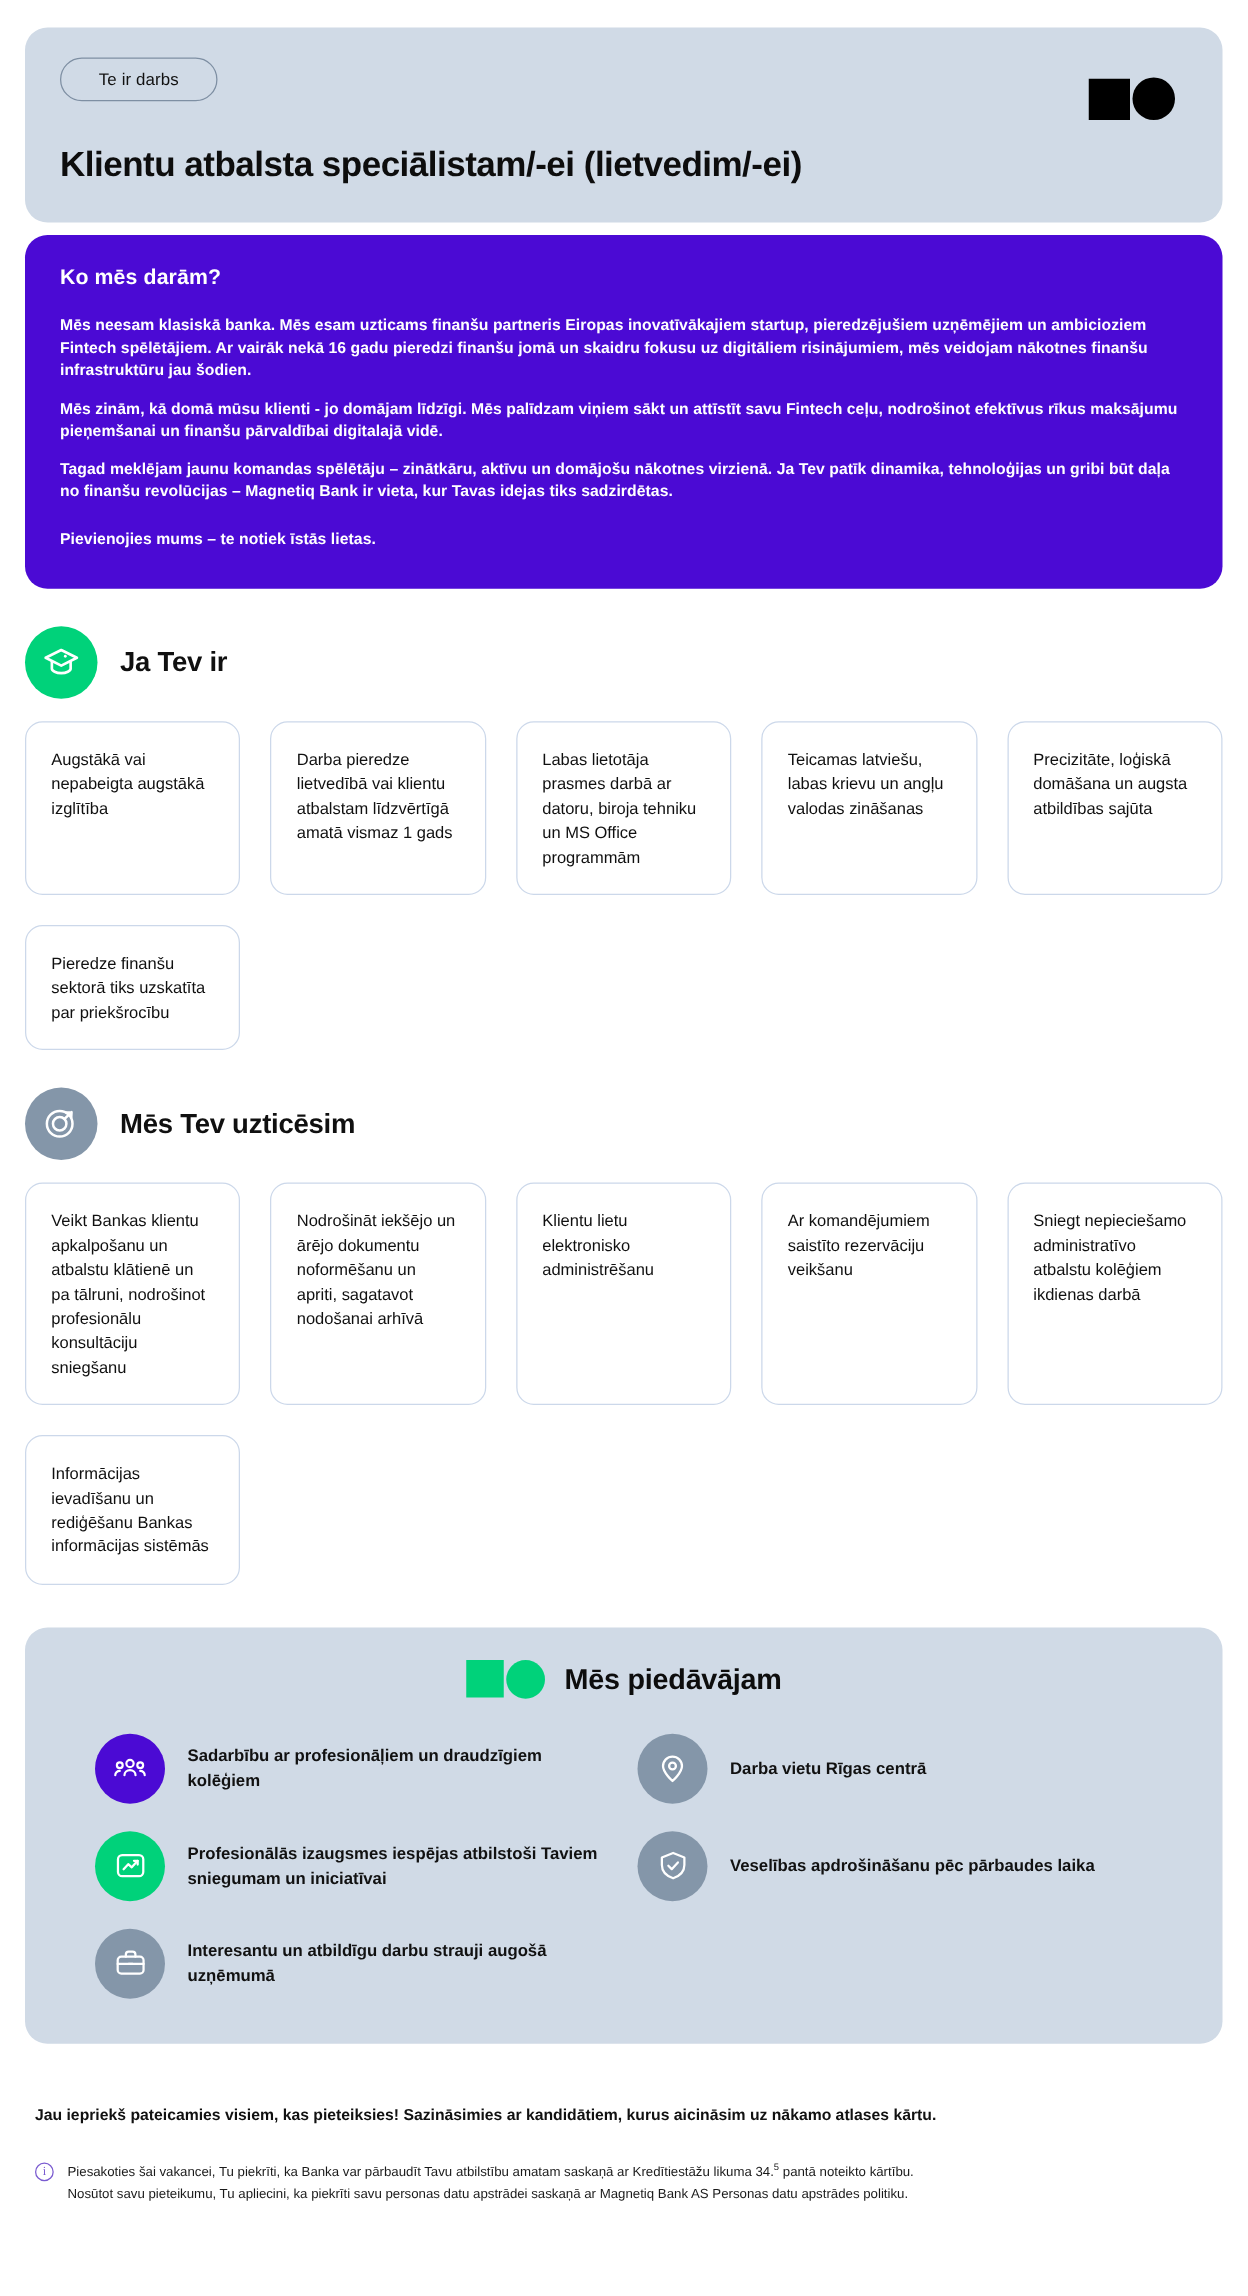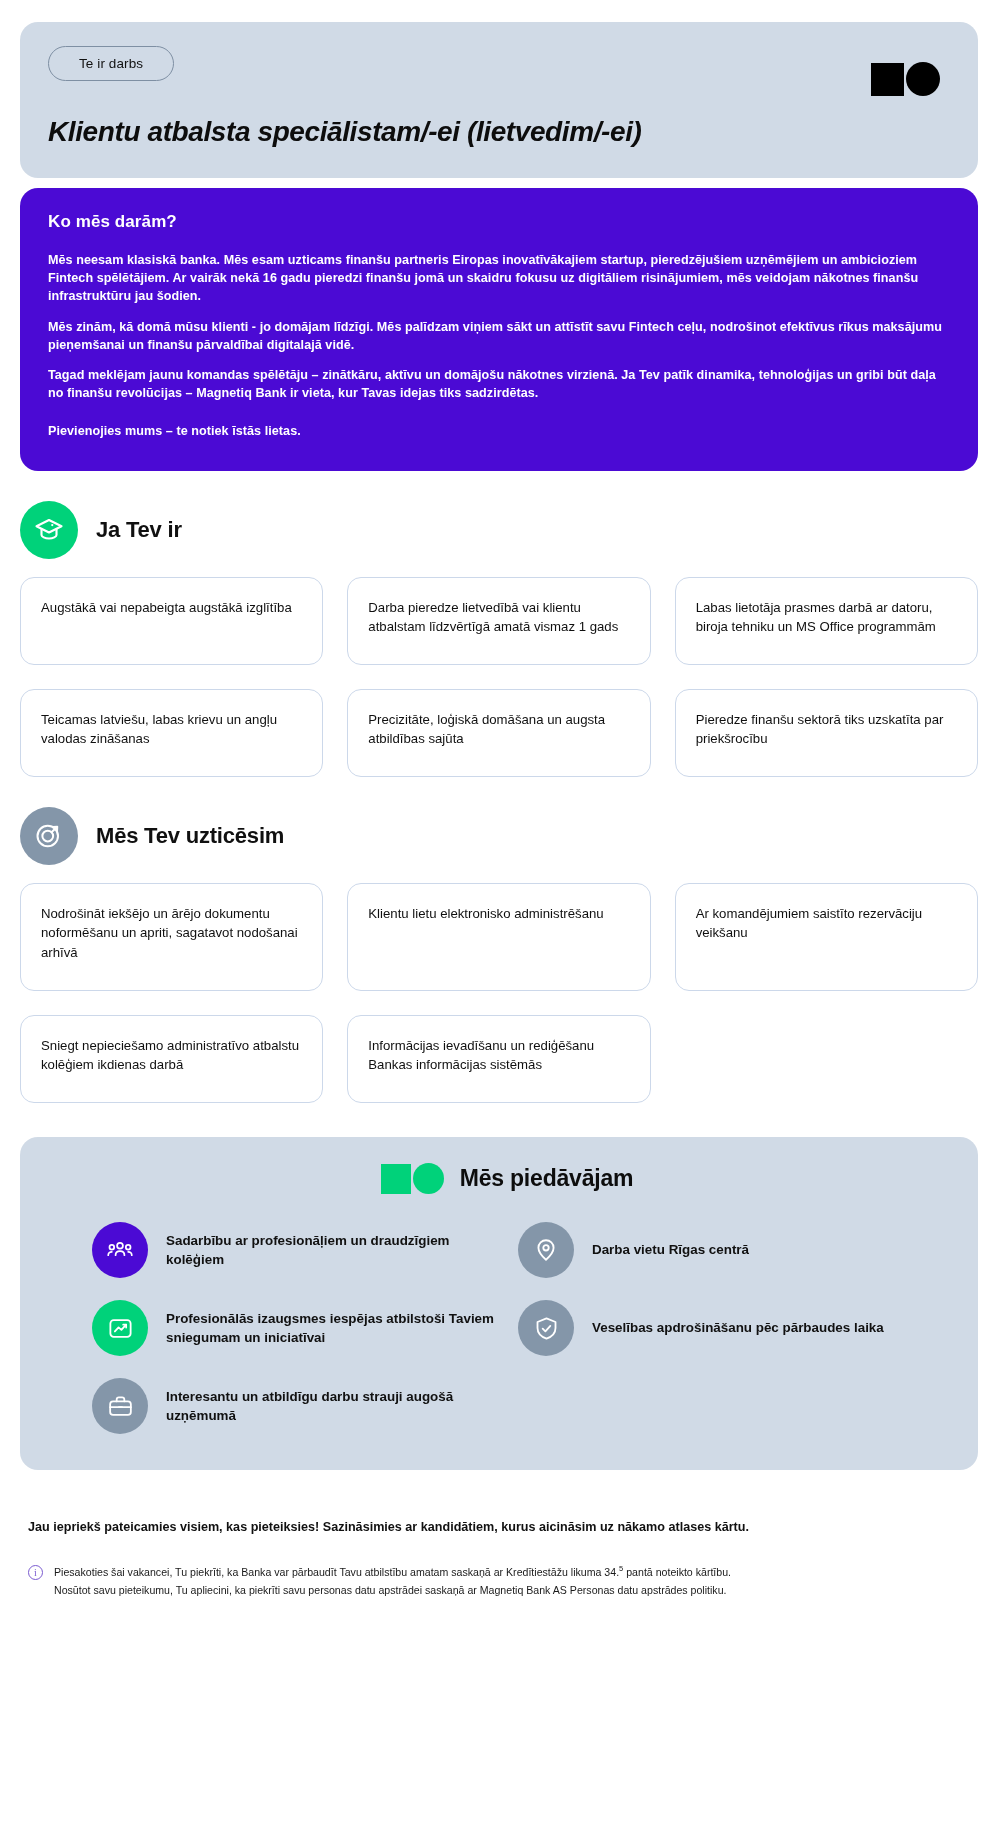--- a/index.html
+++ b/index.html
@@ -55,21 +55,20 @@
   .logo-square { width: 33px; height: 33px; background: #000; }
   .logo-circle { width: 34px; height: 34px; background: #000; border-radius: 50%; }
 
   .header-title {
     margin-top: 34px;
     font-size: 28px;
     font-weight: 700;
     letter-spacing: -0.4px;
     color: #0d0d0d;
     line-height: 1.18;
-    font-style: italic;
   }
 
   
   .purple {
     margin: 10px 20px 0 20px;
     background: #4b0ad4;
     border-radius: 18px;
     padding: 24px 28px 30px 28px;
     color: #ffffff;
   }
@@ -108,21 +107,21 @@
   .sec-title {
     font-size: 22px;
     font-weight: 700;
     letter-spacing: -0.2px;
     color: #101010;
   }
 
   
   .grid {
     display: grid;
-    grid-template-columns: repeat(3, 1fr);
+    grid-template-columns: repeat(5, 1fr);
     column-gap: 25px;
     row-gap: 18px;
     gap: 24px;
   }
   .card {
     border: 1px solid #ccd8ea;
     border-radius: 14px;
     background: #ffffff;
     padding: 20px 20px 20px 20px;
     font-size: 13.2px;
@@ -132,21 +131,21 @@
     display: flex;
     align-items: flex-start;
   }
   .card.tall { min-height: 108px; }
 
   
   .offer {
     margin: 34px 20px 0 20px;
     background: #d0dae6;
     border-radius: 18px;
-    padding: 26px 28px 36px 44px;
+    padding: 26px 28px 36px 28px;
   }
   .offer-head {
     display: flex;
     align-items: center;
     justify-content: center;
     gap: 16px;
     margin-bottom: 28px;
   }
   .offer-logo { display: flex; align-items: center; gap: 2px; }
   .offer-square { width: 30px; height: 30px; background: #00d27a; }
@@ -274,20 +273,21 @@
         <svg width="30" height="30" viewBox="0 0 24 24" fill="none" stroke="#fff" stroke-width="1.6" stroke-linecap="round" stroke-linejoin="round">
           <circle cx="11" cy="12" r="8.2"></circle>
           <circle cx="11" cy="12" r="4.3"></circle>
           <path d="M14.2 8.8 L18.6 4.6 M18.6 4.6 l-0.2 3.4 M18.6 4.6 l-3.4 0.2"></path>
         </svg>
       </div>
       <div class="sec-title">Mēs Tev uzticēsim</div>
     </div>
 
     <div class="grid">
+      <div class="card tall">Veikt Bankas klientu apkalpošanu un atbalstu klātienē un pa tālruni, nodrošinot profesionālu konsultāciju sniegšanu</div>
       <div class="card tall">Nodrošināt iekšējo un ārējo dokumentu noformēšanu un apriti, sagatavot nodošanai arhīvā</div>
       <div class="card tall">Klientu lietu elektronisko administrēšanu</div>
       <div class="card">Ar komandējumiem saistīto rezervāciju veikšanu</div>
       <div class="card">Sniegt nepieciešamo administratīvo atbalstu kolēģiem ikdienas darbā</div>
       <div class="card">Informācijas ievadīšanu un rediģēšanu Bankas informācijas sistēmās</div>
     </div>
   </div>
 
   <div class="offer">
     <div class="offer-head">

